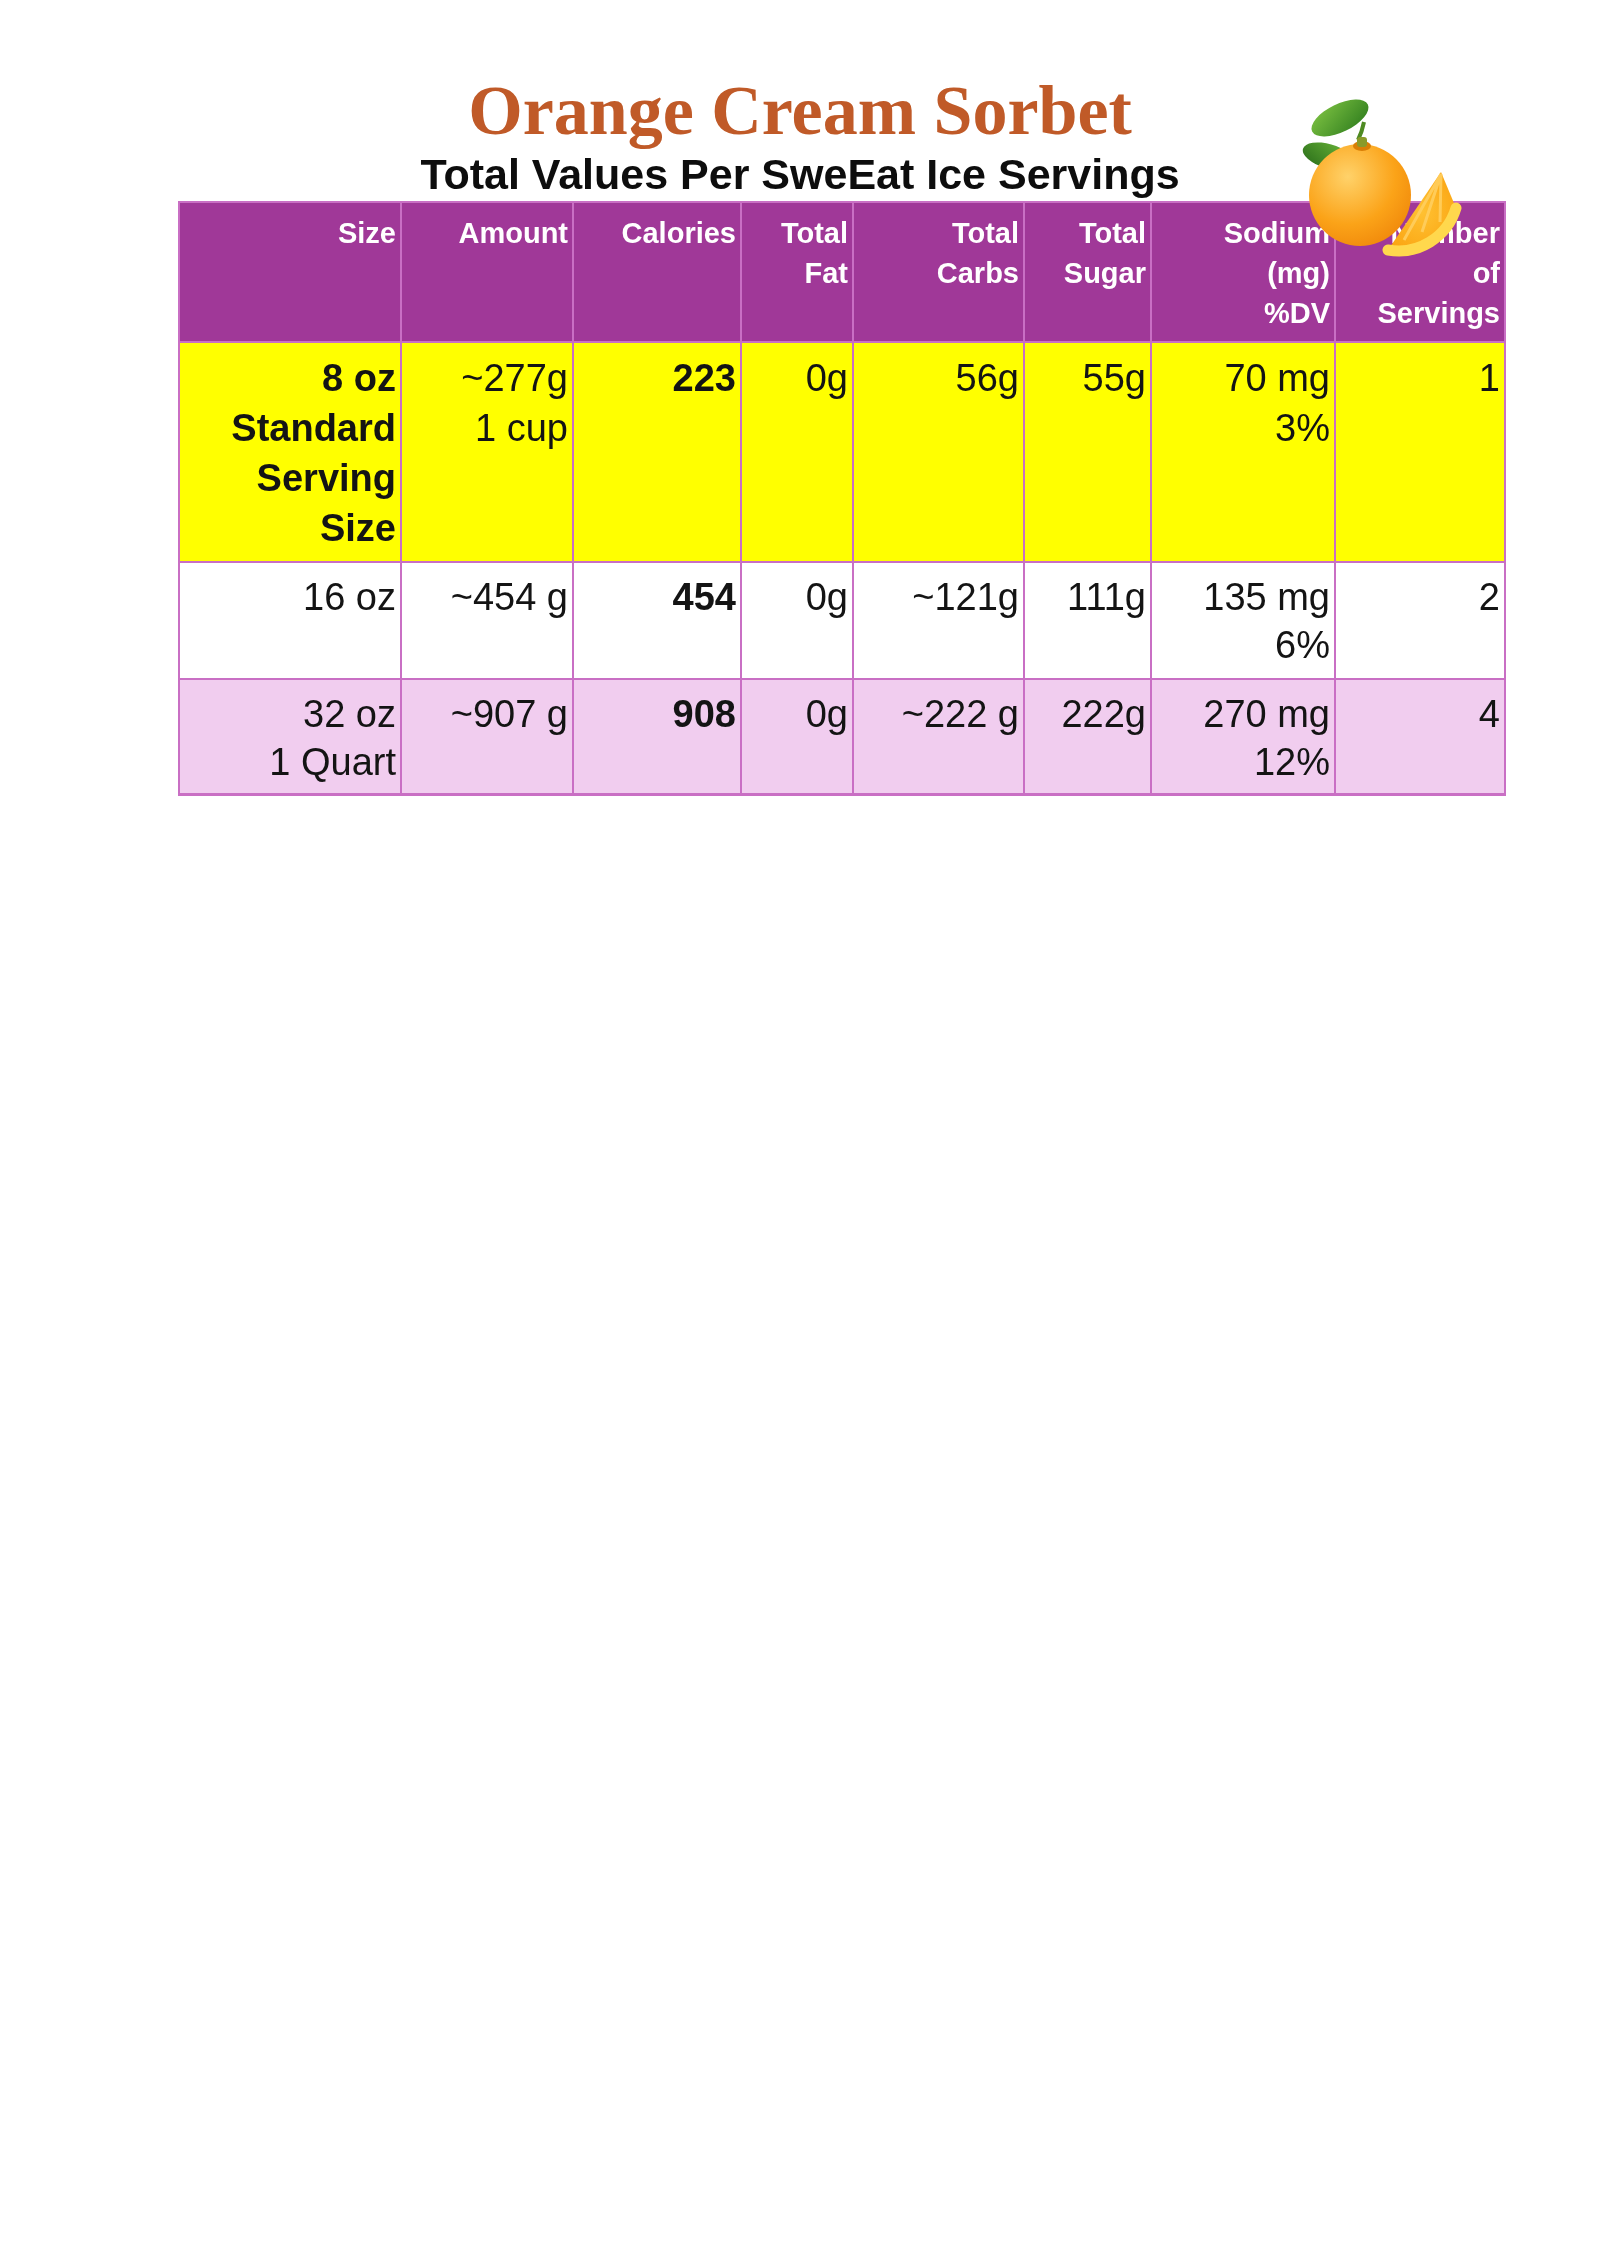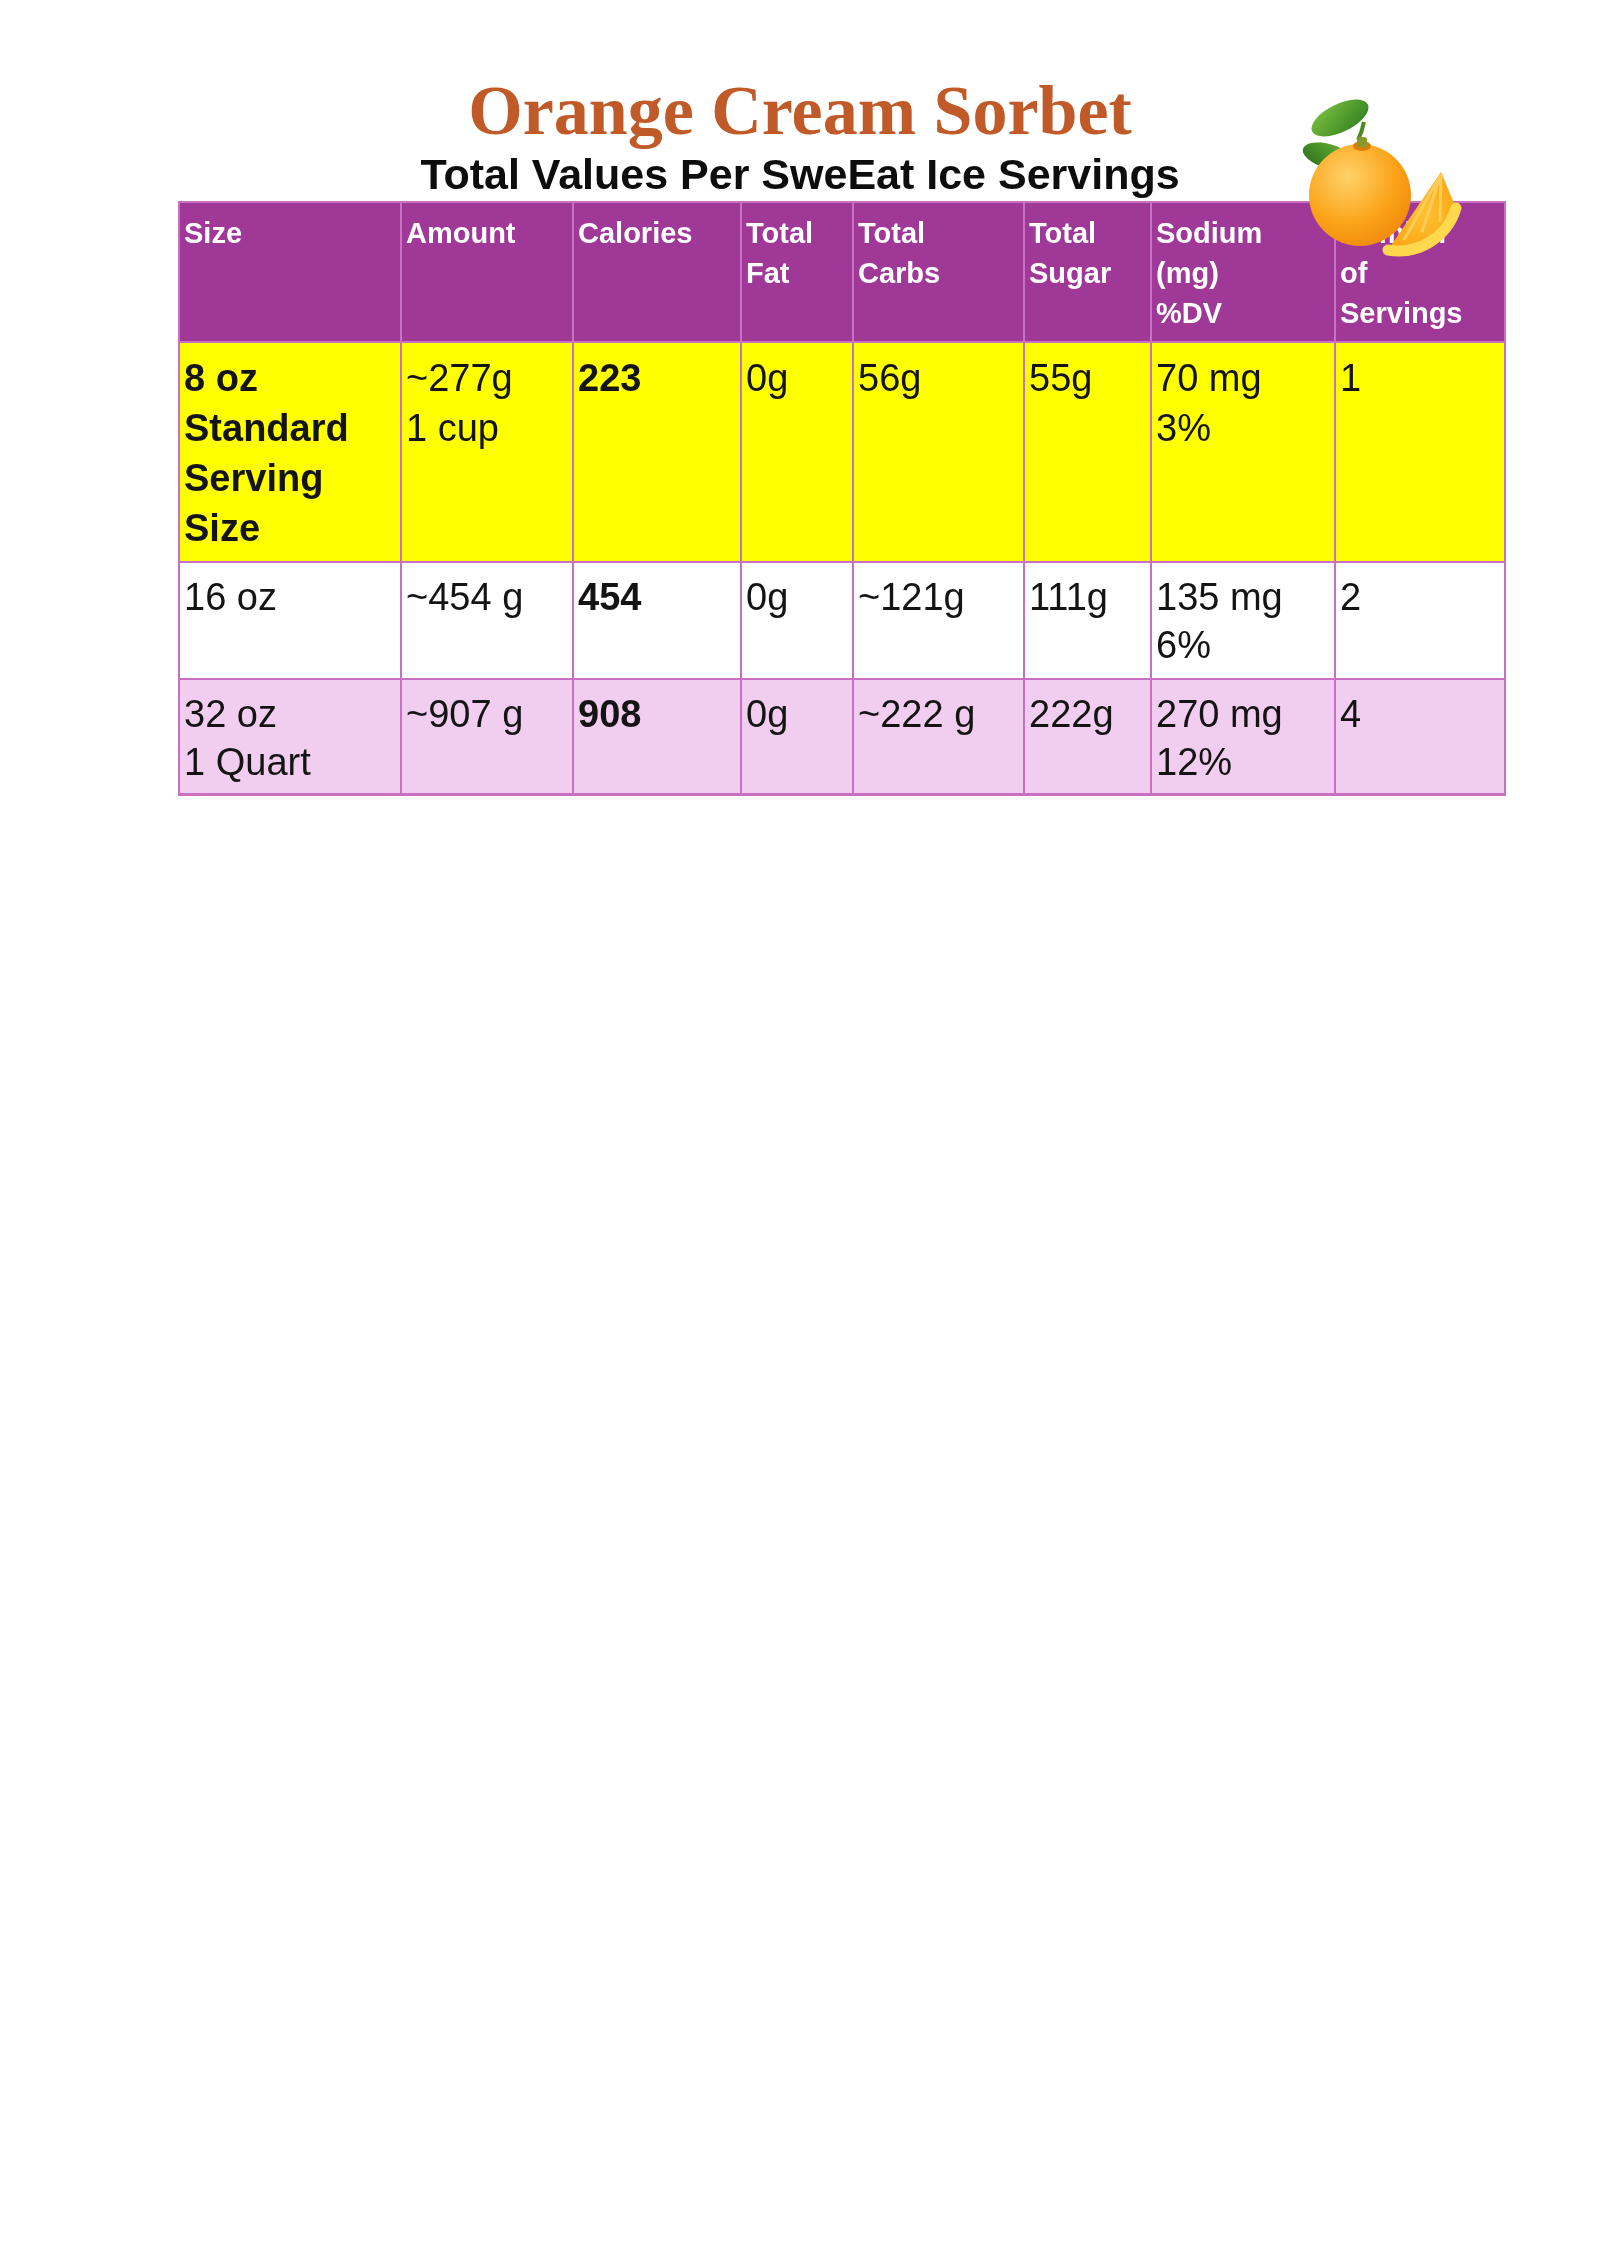--- a/index.html
+++ b/index.html
@@ -31,21 +31,21 @@
     color: #0d0d0d;
   }
   table.nutrition {
     border-collapse: collapse;
     table-layout: fixed;
     width: 1326px;
     margin: 3px 0 0 178px;
   }
   table.nutrition th, table.nutrition td {
     border: 2px solid var(--table_border, #C96FC4);
-    text-align: left;
+    text-align: right;
     vertical-align: top;
     white-space: pre-line;
     padding: 10px 4px 4px 4px;
     overflow: hidden;
   }
   table.nutrition { border-bottom: 3px solid var(--table_border, #C96FC4); }
   thead tr {
     height: 140px;
     background: var(--header_bg, #A03898);
   }

